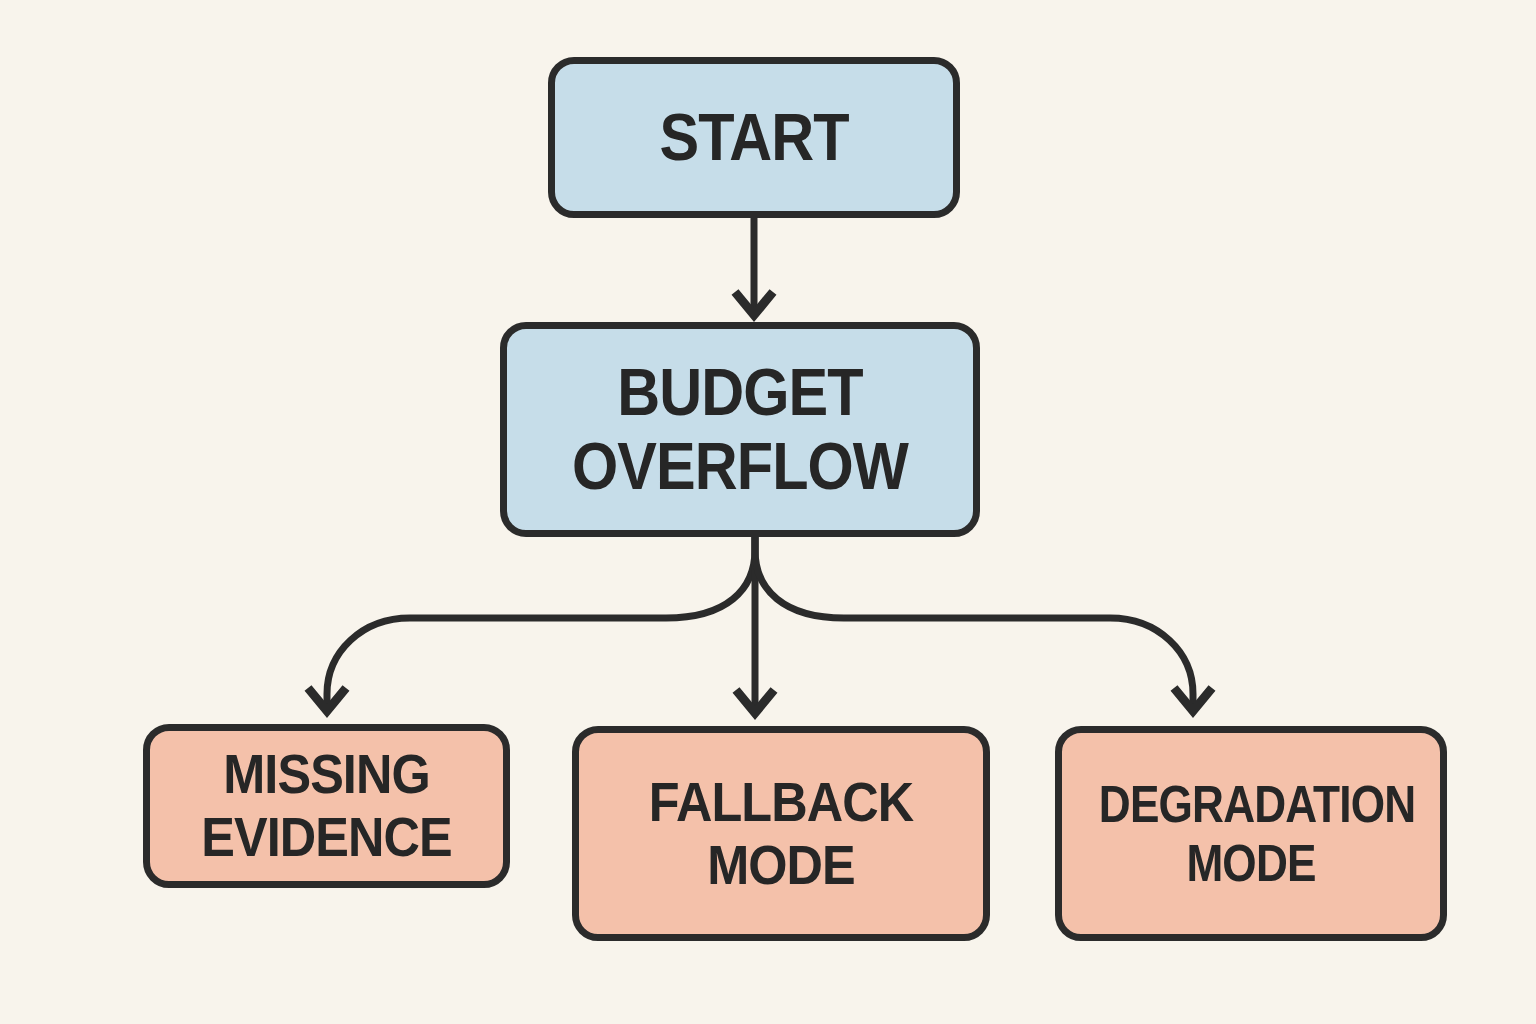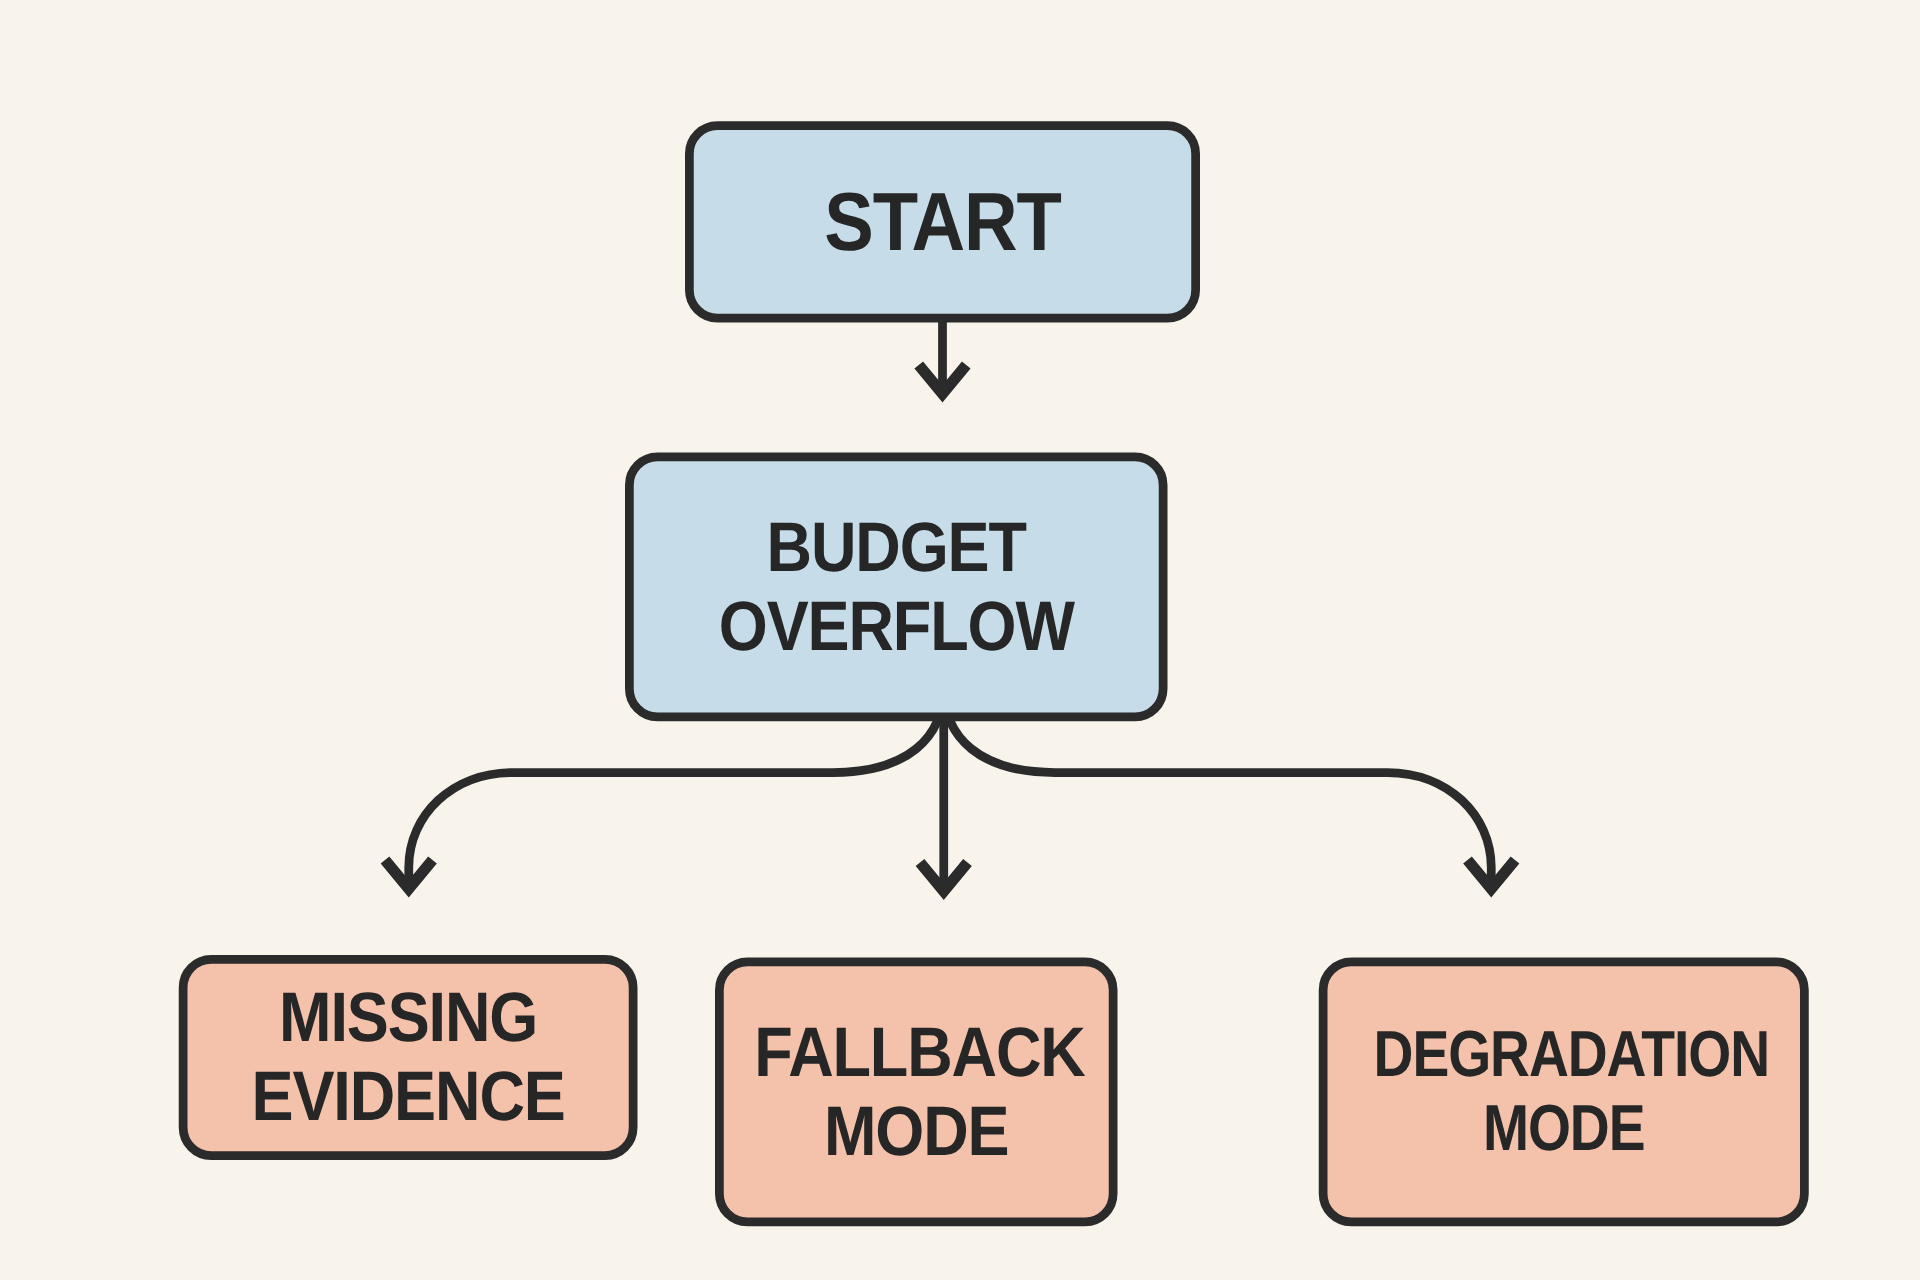--- a/index.html
+++ b/index.html
@@ -40,35 +40,34 @@
     border-radius: 26px;
     display: flex;
     align-items: center;
     justify-content: center;
     text-align: center;
     font-weight: bold;
     color: #262626;
     letter-spacing: -1px;
     line-height: 1.12;
     padding: 0 10px;
-    margin-top: 40px;
   }
   .node .label {
     display: inline-block;
     width: 100%;
     transform: scaleX(0.9);
     transform-origin: center;
   }
   .node.primary   { background: var(--primary, #C6DDE9); }
   .node.secondary { background: var(--secondary, #F4C1AA); }
 
   #node-start            { left: 548px;  top: 57px;  width: 412px; height: 161px; font-size: 66px; }
-  #node-budget-overflow  { left: 500px;  top: 322px; width: 434px; height: 215px; font-size: 56px; padding: 0 30px; }
+  #node-budget-overflow  { left: 500px;  top: 322px; width: 480px; height: 215px; font-size: 66px; padding: 0 30px; }
   #node-missing-evidence { left: 143px;  top: 724px; width: 367px; height: 164px; font-size: 56px; }
-  #node-fallback-mode    { left: 572px;  top: 726px; width: 322px; height: 215px; font-size: 56px; }
+  #node-fallback-mode    { left: 572px;  top: 726px; width: 418px; height: 215px; font-size: 56px; }
   #node-degradation-mode { left: 1055px; top: 726px; width: 392px; height: 215px; font-size: 52px; }
   #node-degradation-mode .label { transform: scaleX(0.85); }
 </style>
 </head>
 <body style="--bg: #F8F4EC; --stroke: #2B2B2B; --primary: #C6DDE9; --secondary: #F4C1AA;">
 
 <svg id="edges-layer" viewBox="0 0 1536 1024" xmlns="http://www.w3.org/2000/svg" aria-hidden="true">
 
   <path class="edge" d="M754 218 L754 310"></path>
   <path class="arrowhead" d="M735 292 L754 315 L773 292"></path>

